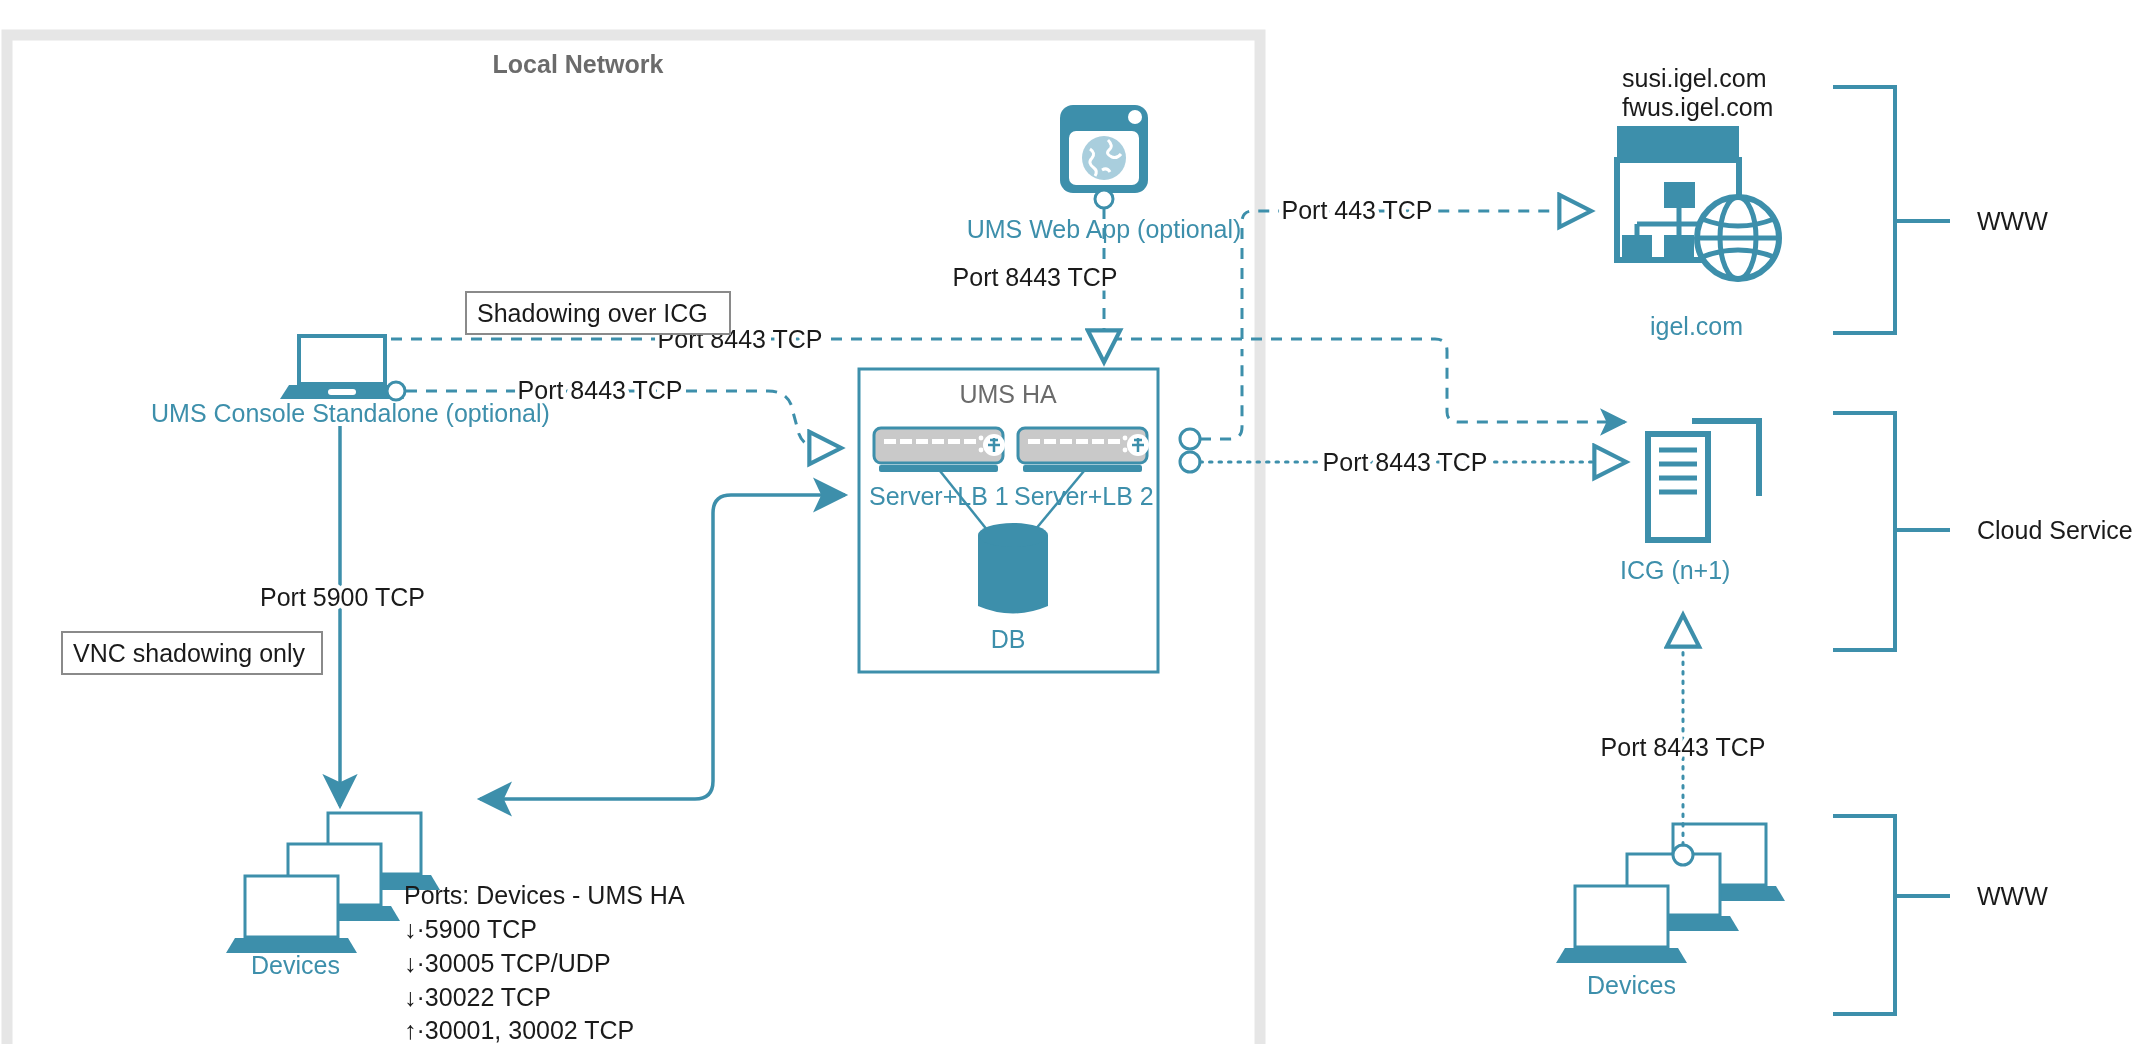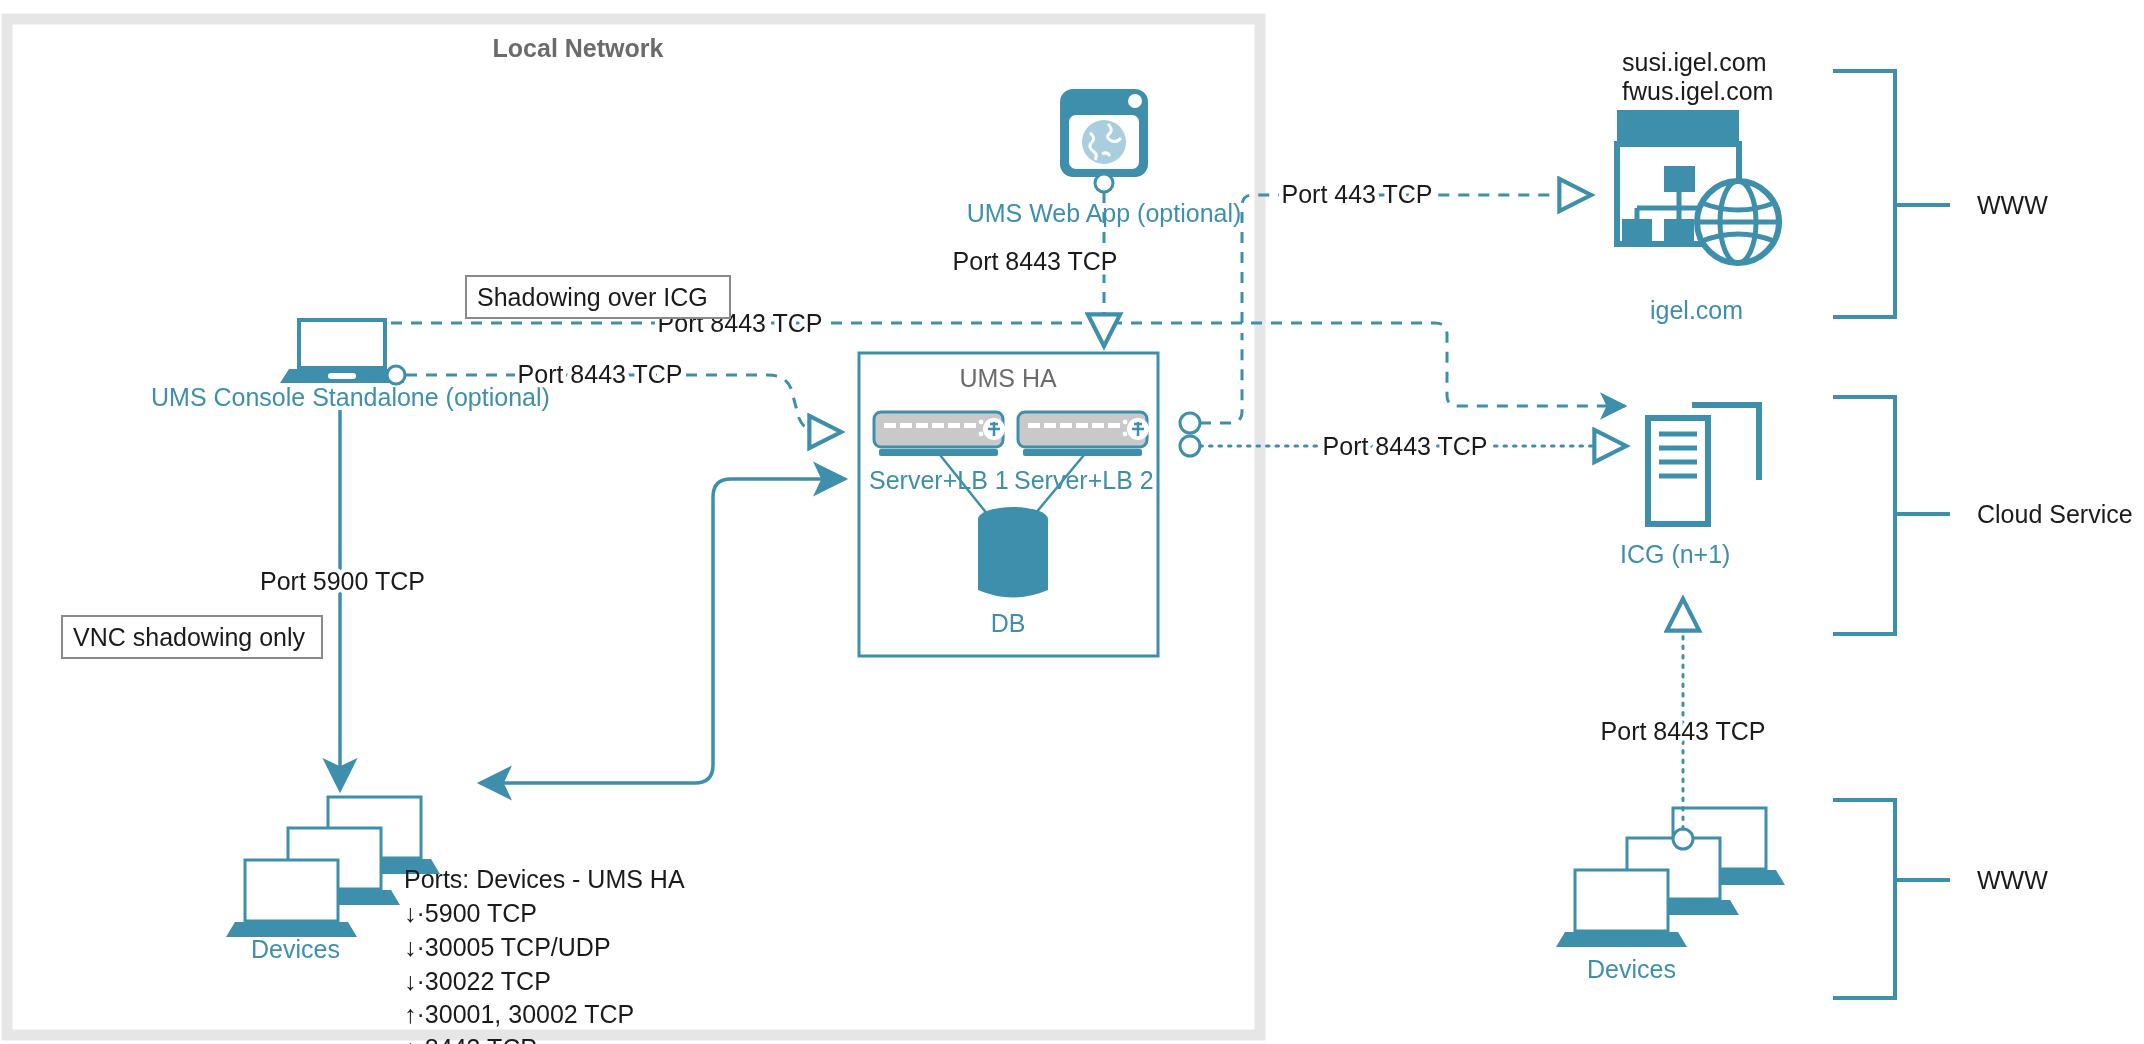--- a/index.html
+++ b/index.html
@@ -1,20 +1,20 @@
 <!DOCTYPE html>
 <html><head>
 <meta charset="utf-8">
 <style>
   html,body{margin:0;padding:0;background:#ffffff;}
   body{
     font-family:"Liberation Sans", sans-serif;
     width:2144px;height:1044px;overflow:hidden;position:relative;
   }
-  #stage{position:relative;width:2144px;height:764px;}
+  #stage{position:relative;width:2144px;height:764px;margin-top:16px;}
   svg#diagram{position:absolute;top:0;left:0;width:2144px;height:1044px;display:block;}
   .lbl{font-family:"Liberation Sans", sans-serif;}
   .port-text{font-size:25px;fill:#1a1a1a;}
   .node-text{font-size:25px;fill:#3d8fab;}
   .zone-text{font-size:25px;fill:#1a1a1a;}
   .url-text{font-size:25px;fill:#1a1a1a;}
   .group-title{font-size:25px;fill:#6b6b6b;font-weight:bold;}
   .box-title{font-size:25px;fill:#6b6b6b;}
   .note-text{font-size:25px;fill:#1a1a1a;}
   .ports-text{font-size:25px;fill:#1a1a1a;}

